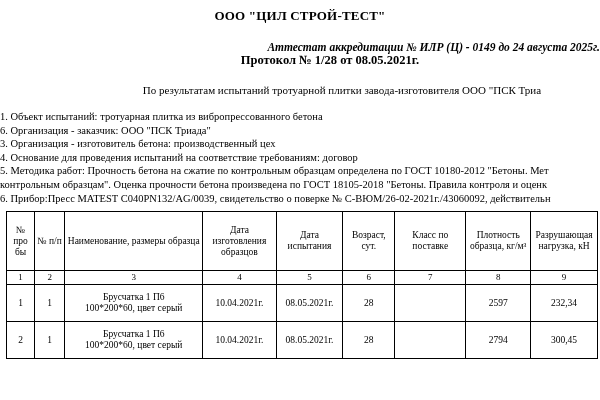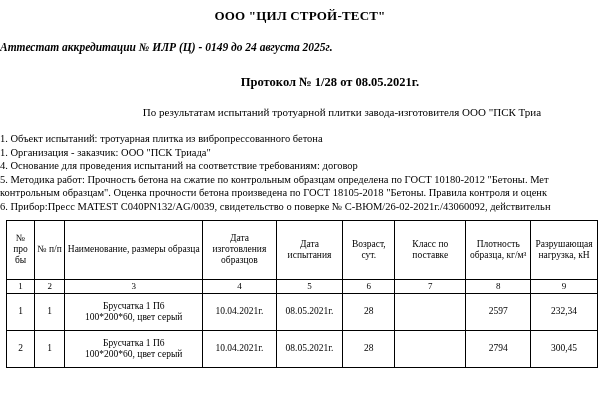--- a/index.html
+++ b/index.html
@@ -22,31 +22,30 @@
     box-sizing: border-box;
   }
   .org-title {
     text-align: center;
     font-weight: bold;
     font-size: 13px;
     margin-top: 8px;
     letter-spacing: 0.2px;
   }
   .accred {
-    text-align: left;
+    text-align: right;
     font-style: italic;
     font-weight: bold;
     font-size: 11.5px;
     margin-top: 17px;
   }
   .protocol {
     text-align: center;
     font-weight: bold;
     font-size: 12.5px;
-    margin-top: 22px;
     padding-left: 60px;
   }
   .subtitle {
     text-align: center;
     font-size: 11px;
     margin-top: 16px;
     padding-left: 84px;
     white-space: nowrap;
     overflow: hidden;
   }
@@ -107,21 +106,22 @@
   <div class="org-title">ООО "ЦИЛ СТРОЙ-ТЕСТ"</div>
 
   <div class="accred">Аттестат аккредитации  № ИЛР (Ц) - 0149  до 24 августа 2025г.</div>
 
   <div class="protocol">Протокол № 1/28  от  08.05.2021г.</div>
 
   <div class="subtitle">По результатам испытаний тротуарной плитки  завода-изготовителя ООО "ПСК Триа</div>
 
   <div class="items">
     <div class="item">1. Объект испытаний:  тротуарная плитка из вибропрессованного бетона</div>
-    <div class="item">1. Организация - заказчик: ООО "ПСК Триада"</div>
+    <div class="item">6. Организация - заказчик: ООО "ПСК Триада"</div>
+    <div class="item">3. Организация - изготовитель бетона: производственный цех</div>
     <div class="item">4. Основание для проведения испытаний на соответствие требованиям: договор</div>
     <div class="item">5. Методика работ:  Прочность бетона на сжатие по контрольным образцам определена по ГОСТ 10180-2012 "Бетоны. Мет</div>
     <div class="item">контрольным образцам". Оценка прочности бетона произведена по ГОСТ  18105-2018 "Бетоны. Правила контроля и оценк</div>
     <div class="item">6. Прибор:Пресс MATEST C040PN132/AG/0039, свидетельство о поверке № С-ВЮМ/26-02-2021г./43060092, действительн</div>
   </div>
 
   <table class="grid">
     <colgroup>
       <col class="colw1">
         <col class="colw2">

